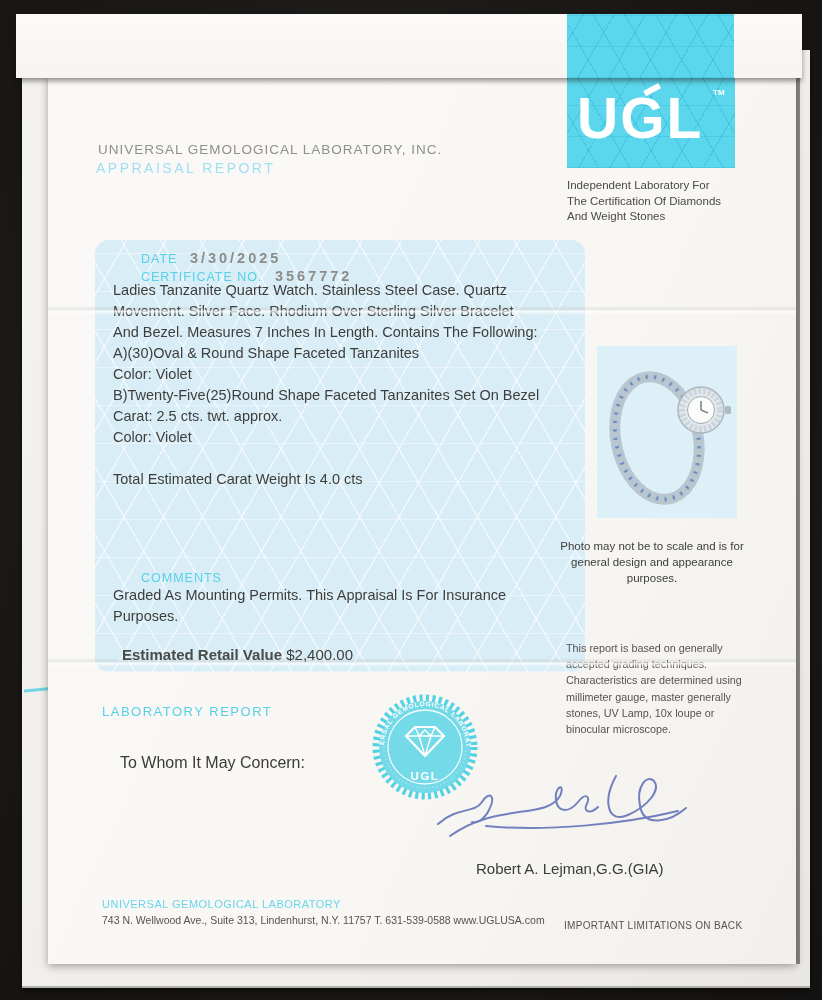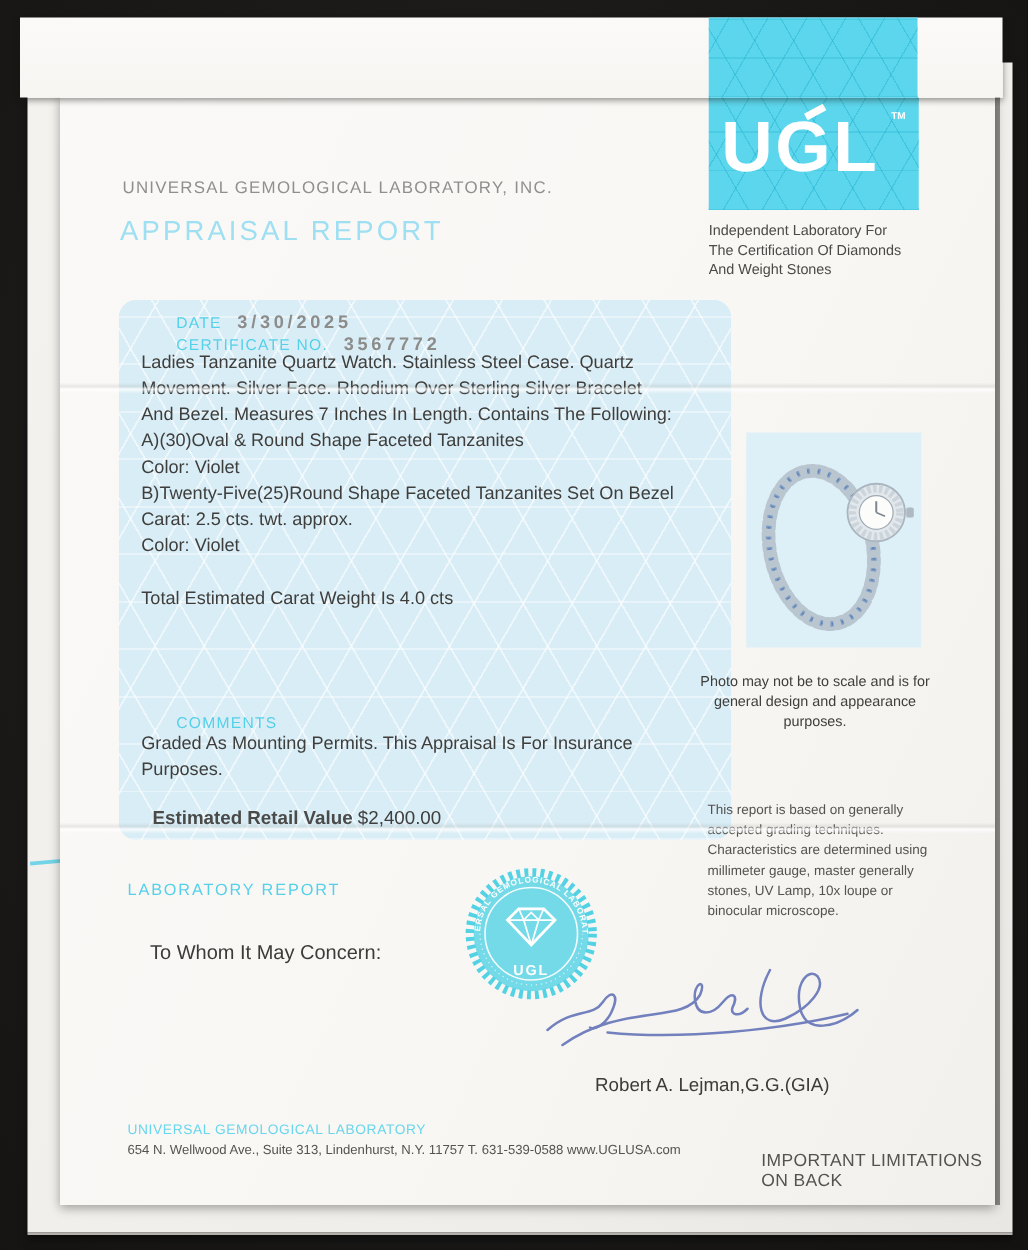--- a/index.html
+++ b/index.html
@@ -24,22 +24,22 @@
            repeating-linear-gradient(0deg, rgba(26,172,204,.25) 0 1px, transparent 1px 31px);}
   .flap-cyan{position:absolute;left:551px;top:0;width:167px;height:64px;}
   .page-cyan{position:absolute;left:519px;top:0;width:168px;height:92px;}
   .logo-word{position:absolute;left:10px;top:14px;width:148px;color:#fff;
          font-size:57px;font-weight:700;letter-spacing:2px;line-height:1;}
   .logo-accent{position:absolute;left:79px;top:10px;width:17px;height:10px;
          border-top:6px solid #fff;transform:rotate(-28deg);}
   .logo-tm{position:absolute;left:146px;top:12px;font-size:8px;color:#fff;font-weight:700;}
   .hdr-company{position:absolute;left:50px;top:66px;color:#8f8f8d;font-size:13.5px;
          letter-spacing:1px;text-align:center;}
-  .hdr-title{position:absolute;left:48px;top:84px;color:#9edff2;font-size:22px;
-         letter-spacing:2.5px;font-weight:400;margin-top:12px;}
+  .hdr-title{position:absolute;left:48px;top:84px;color:#9edff2;font-size:14px;
+         letter-spacing:2.5px;font-weight:400;}
   .tagline{position:absolute;left:519px;top:102px;color:#4a4a48;font-size:11.5px;line-height:1.35;}
   .panel{position:absolute;left:47px;top:164px;width:490px;height:432px;border-radius:14px;
          background-color:#d9edf6;
          background-image:
            repeating-linear-gradient(60deg, rgba(255,255,255,.55) 0 1.5px, transparent 1.5px 34px),
            repeating-linear-gradient(-60deg, rgba(255,255,255,.55) 0 1.5px, transparent 1.5px 34px),
            repeating-linear-gradient(0deg, rgba(255,255,255,.4) 0 1.5px, transparent 1.5px 38px);}
   .meta-row{position:absolute;left:46px;white-space:nowrap;}
   .meta-label{color:#54d1e9;font-size:12.5px;letter-spacing:1px;}
   .meta-value{color:#8c8c8a;font-size:14.5px;font-weight:700;letter-spacing:3px;margin-left:8px;}
@@ -57,21 +57,21 @@
   .crease{position:absolute;left:0;right:0;height:9px;
          background:linear-gradient(to bottom, rgba(110,108,100,0) 0%, rgba(110,108,100,.12) 35%,
                     rgba(255,255,255,.75) 60%, rgba(110,108,100,0) 100%);}
   .lab-title{position:absolute;left:54px;top:628px;color:#54d1e9;font-size:13px;letter-spacing:1.5px;}
   .seal{position:absolute;left:324px;top:618px;width:106px;height:106px;}
   .salutation{position:absolute;left:72px;top:678px;color:#3b3b39;font-size:16px;}
   .signature{position:absolute;left:380px;top:686px;width:270px;height:100px;}
   .signer{position:absolute;left:428px;top:784px;color:#3b3b39;font-size:15px;}
   .foot-company{position:absolute;left:54px;top:822px;color:#68d6ec;font-size:11px;letter-spacing:.5px;}
   .foot-address{position:absolute;left:54px;top:838px;color:#55534f;font-size:10.5px;}
-  .foot-note{position:absolute;left:516px;top:844px;color:#55534f;font-size:14px;letter-spacing:.3px;margin-left:45px;}
+  .foot-note{position:absolute;left:516px;top:844px;color:#55534f;font-size:10px;letter-spacing:.3px;}
 </style>
 </head>
 <body>
 
 <div class="stage">
 
   <div class="under-sheet"></div>
   <div class="tick"></div>
 
   <div class="flap">
@@ -189,17 +189,17 @@
           <path d="M22,74 C70,40 118,58 132,34 C138,20 126,24 128,38 C130,52 142,50 150,40 C158,30 163,34 158,44 C156,50 163,52 170,45"></path>
           <path d="M188,14 C174,40 180,62 200,53 C220,44 233,28 226,19 C219,12 208,24 212,44 C216,66 242,60 258,46"></path>
           <path d="M58,64 C118,70 196,62 250,49"></path>
         </g>
       </svg>
     </div>
 
     <div class="signer">Robert A. Lejman,G.G.(GIA)</div>
 
     <div class="foot-company">UNIVERSAL GEMOLOGICAL LABORATORY</div>
-    <div class="foot-address">654 N. Wellwood Ave., Suite 313, Lindenhurst, N.Y. 11757   T. 631-539-0588   www.UGLUSA.com</div>
+    <div class="foot-address">743 N. Wellwood Ave., Suite 313, Lindenhurst, N.Y. 11757   T. 631-539-0588   www.UGLUSA.com</div>
     <div class="foot-note">IMPORTANT LIMITATIONS ON BACK</div>
 
   </div>
 </div>
 
 </body></html>

